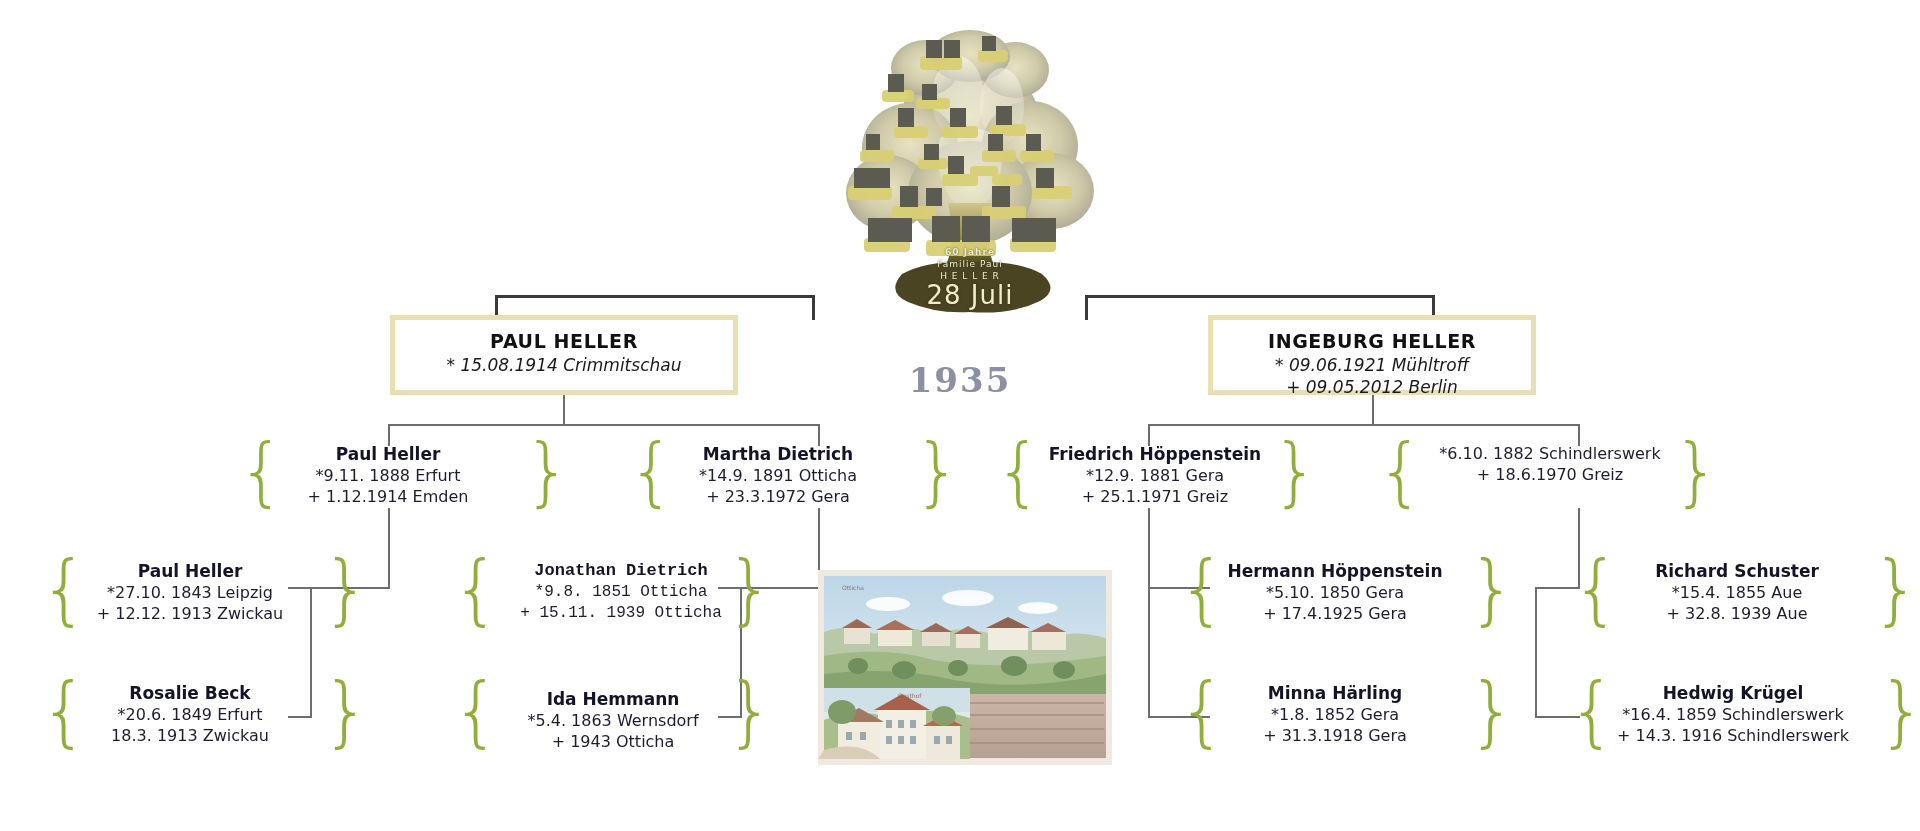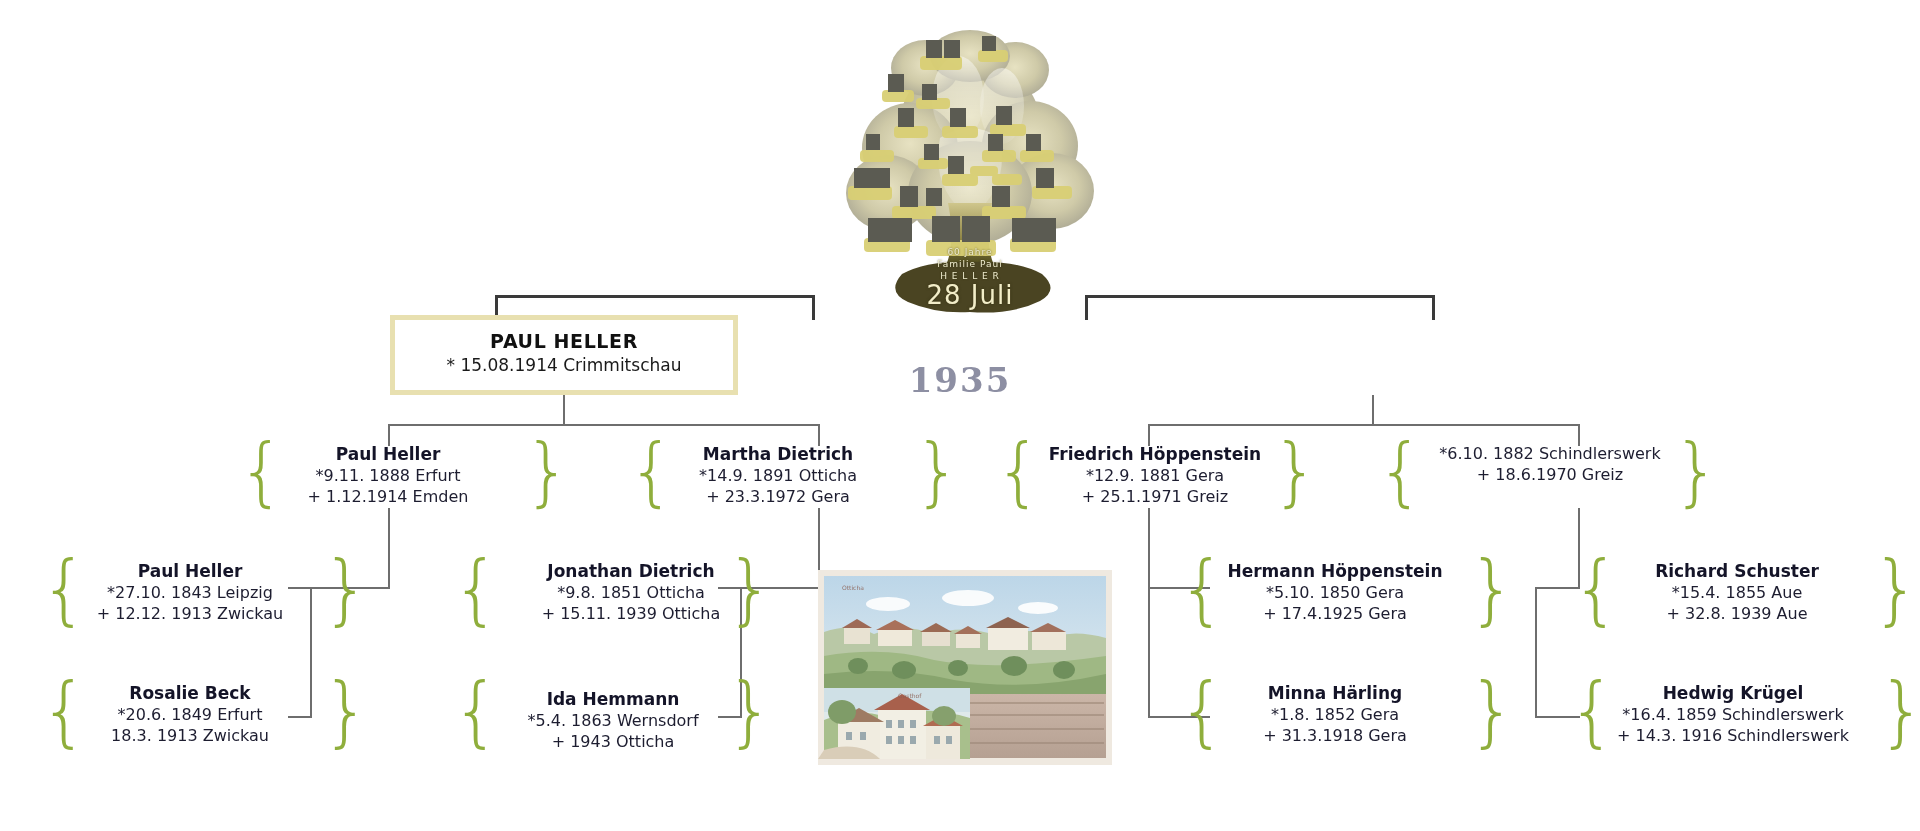--- a/index.html
+++ b/index.html
@@ -22,21 +22,21 @@
     position: absolute;
     border: 5px solid #e8e0b0;
     background: #ffffff;
     text-align: center;
     padding: 10px 6px 12px 6px;
   }
   .gbox .gname {
     font-size: 19px; font-weight: bold; color: #111; letter-spacing: .6px;
     line-height: 1.25;
   }
-  .gbox .gline { font-size: 17px; color: #1a1a1a; line-height: 1.3; white-space: nowrap; }
+  .gbox .gline { font-size: 17px; color: #1a1a1a; line-height: 1.3; white-space: nowrap; font-style: italic; }
 
   
   .person { position: absolute; text-align: center; }
   .person .pname {
     font-size: 17px; font-weight: bold; color: #141428; line-height: 1.3;
     white-space: nowrap;
   }
   .person .pline {
     font-size: 16px; color: #1d1d30; line-height: 1.32; white-space: nowrap;
   }
@@ -165,41 +165,46 @@
           <rect x="162" y="158" width="18" height="21"></rect>
           <rect x="38" y="190" width="22" height="24"></rect>
           <rect x="60" y="190" width="22" height="24"></rect>
           <rect x="102" y="188" width="28" height="26"></rect>
           <rect x="132" y="188" width="28" height="26"></rect>
           <rect x="182" y="190" width="22" height="24"></rect>
           <rect x="204" y="190" width="22" height="24"></rect>
         </g>
       </g>
     </svg>
-    <div class="tree-caption" style="top:218px;">60 Jahre</div>
+    <div class="tree-caption" style="top:218px;font-weight:bold;">60 Jahre</div>
     <div class="tree-caption" style="top:230px;">Familie Paul</div>
     <div class="tree-caption" style="top:242px;">H E L L E R</div>
     <div class="tree-date" style="top:252px;">28 Juli</div>
   </div>
 
   <div class="year">1935</div>
 
   <div class="hline" style="left:495px; top:295px; width:320px;"></div>
   <div class="vline" style="left:495px; top:295px; height:25px;"></div>
   <div class="vline" style="left:812px; top:295px; height:25px;"></div>
 
   <div class="hline" style="left:1085px; top:295px; width:350px;"></div>
   <div class="vline" style="left:1085px; top:295px; height:25px;"></div>
   <div class="vline" style="left:1432px; top:295px; height:25px;"></div>
 
   <div class="gbox" style="left:390px; top:315px; width:348px; height:80px;">
     <div class="gname">PAUL HELLER</div>
     <div class="gline">* 15.08.1914 Crimmitschau</div>
   </div>
 
+  <div class="gbox" style="left:1208px; top:315px; width:328px; height:80px;">
+    <div class="gname">INGEBURG HELLER</div>
+    <div class="gline">* 09.06.1921  Mühltroff</div>
+    <div class="gline">+ 09.05.2012 Berlin</div>
+  </div>
 
   <div class="vline thin" style="left:563px; top:395px; height:30px;"></div>
   <div class="hline thin" style="left:388px; top:424px; width:432px;"></div>
   <div class="vline thin" style="left:388px; top:424px; height:22px;"></div>
   <div class="vline thin" style="left:818px; top:424px; height:22px;"></div>
 
   <div class="vline thin" style="left:1372px; top:395px; height:30px;"></div>
   <div class="hline thin" style="left:1148px; top:424px; width:430px;"></div>
   <div class="vline thin" style="left:1148px; top:424px; height:22px;"></div>
   <div class="vline thin" style="left:1578px; top:424px; height:22px;"></div>
@@ -266,21 +271,21 @@
   <div class="brace" style="left:322px; top:551px; font-size:76px;">}</div>
 
   <div class="person" style="left:60px; top:682px; width:260px;">
     <div class="pname">Rosalie Beck</div>
     <div class="pline">*20.6. 1849  Erfurt</div>
     <div class="pline">18.3.  1913 Zwickau</div>
   </div>
   <div class="brace" style="left:40px; top:673px; font-size:76px;">{</div>
   <div class="brace" style="left:322px; top:673px; font-size:76px;">}</div>
 
-  <div class="person" style="left:496px; top:560px; width:270px;">
+  <div class="person" style="left:486px; top:560px; width:270px;font-family:Liberation Mono, monospace;">
     <div class="pname">Jonathan Dietrich</div>
     <div class="pline">*9.8.  1851 Otticha</div>
     <div class="pline">+ 15.11.  1939 Otticha</div>
   </div>
   <div class="brace" style="left:452px; top:551px; font-size:76px;">{</div>
   <div class="brace" style="left:726px; top:551px; font-size:76px;">}</div>
 
   <div class="person" style="left:478px; top:688px; width:270px;">
     <div class="pname">Ida Hemmann</div>
     <div class="pline">*5.4.  1863 Wernsdorf</div>

